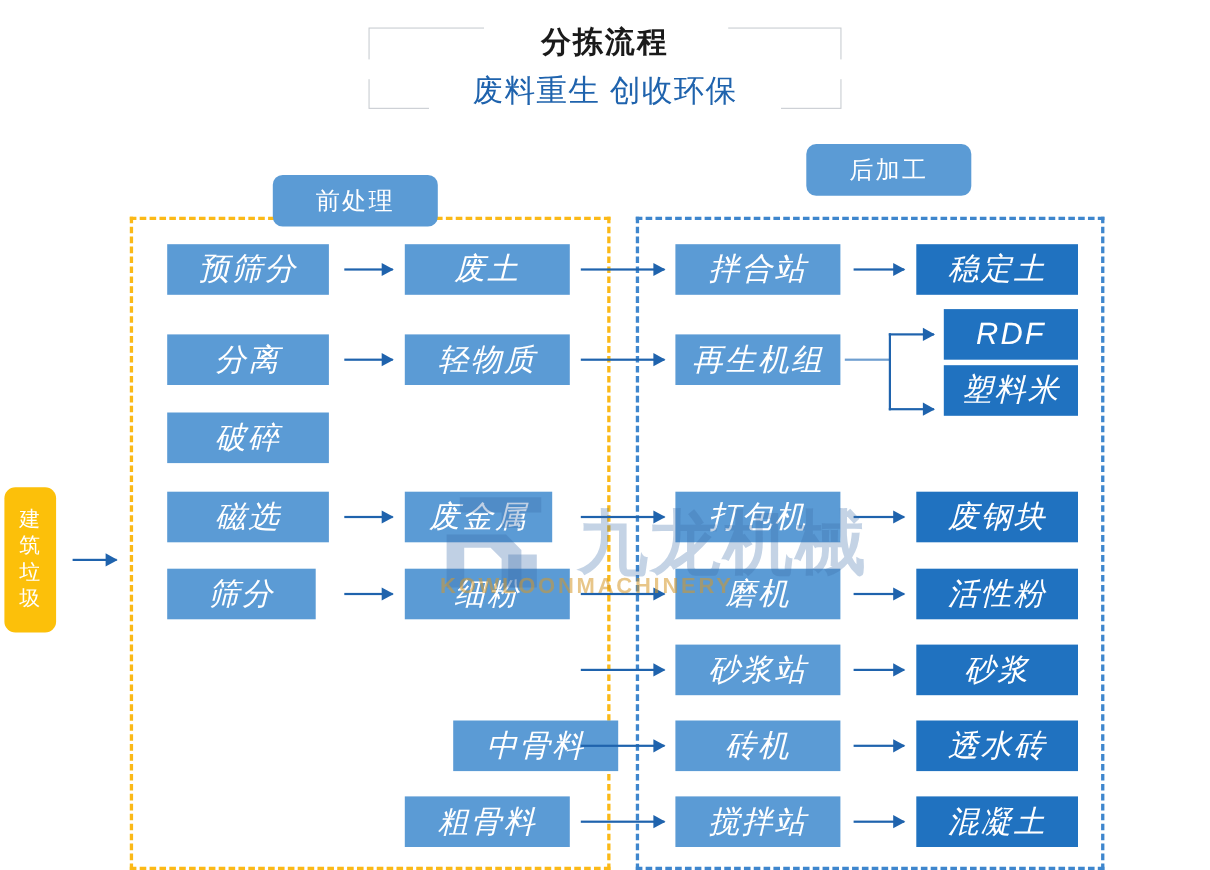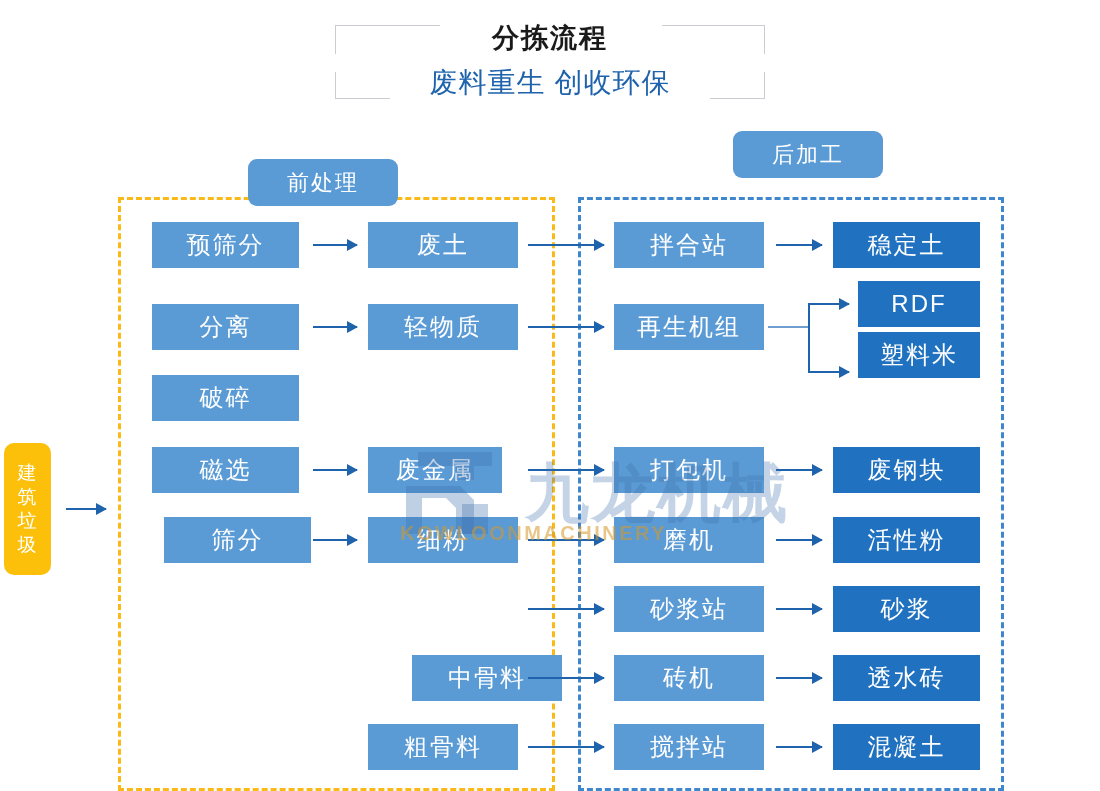--- a/index.html
+++ b/index.html
@@ -93,24 +93,25 @@
   }
   .input-box span { display:block; width:22px; }
 
   
   .node {
     position:absolute;
     height:46px;
     border-radius:0;
     display:flex; align-items:center; justify-content:center;
     color:#ffffff;
-    font-size:24px;
+    font-size:28px;
     letter-spacing:2px;
     z-index:4;
     white-space:nowrap;
+    font-style:italic;
   }
   .node.c1 { background:#5b9bd5; }
   .node.c2 { background:#5b9bd5; }
   .node.c3 { background:#5b9bd5; }
   .node.c4 { background:#2072c0; }
 
   
   .arrow {
     position:absolute;
     height:2px;
@@ -179,21 +180,21 @@
         <div>垃</div>
         <div>圾</div>
       </span>
   </div>
   <div class="arrow" style="left:66px; top:508px; width:40px;"></div>
 
   <div class="node c1" style="left:152px; top:222px; width:147px;">预筛分</div>
   <div class="node c1" style="left:152px; top:304px; width:147px;">分离</div>
   <div class="node c1" style="left:152px; top:375px; width:147px;">破碎</div>
   <div class="node c1" style="left:152px; top:447px; width:147px;">磁选</div>
-  <div class="node c1" style="left:164px; top:517px; width:147px;">筛分</div>
+  <div class="node c1" style="left:152px; top:517px; width:135px;">筛分</div>
 
   <div class="node c2" style="left:368px; top:222px; width:150px;">废土</div>
   <div class="node c2" style="left:368px; top:304px; width:150px;">轻物质</div>
   <div class="node c2" style="left:368px; top:447px; width:134px;">废金属</div>
   <div class="node c2" style="left:368px; top:517px; width:150px;">细粉</div>
   <div class="node c2" style="left:368px; top:655px; width:150px;margin-left:44px;">中骨料</div>
   <div class="node c2" style="left:368px; top:724px; width:150px;">粗骨料</div>
 
   <div class="node c3" style="left:614px; top:222px; width:150px;">拌合站</div>
   <div class="node c3" style="left:614px; top:304px; width:150px;">再生机组</div>

